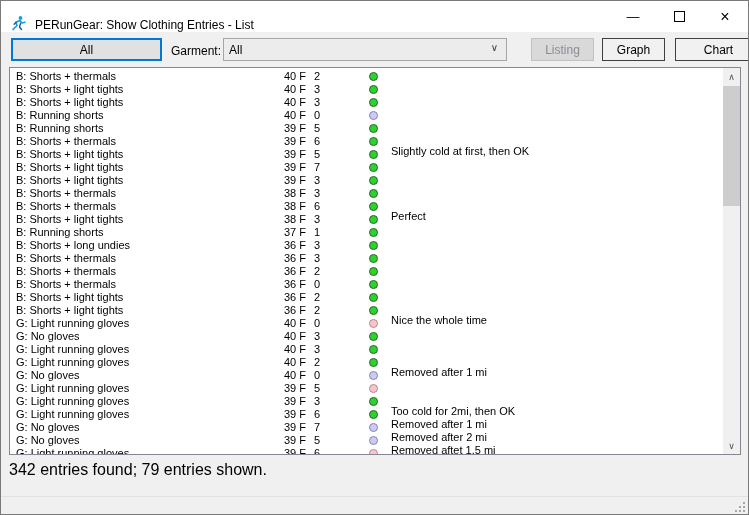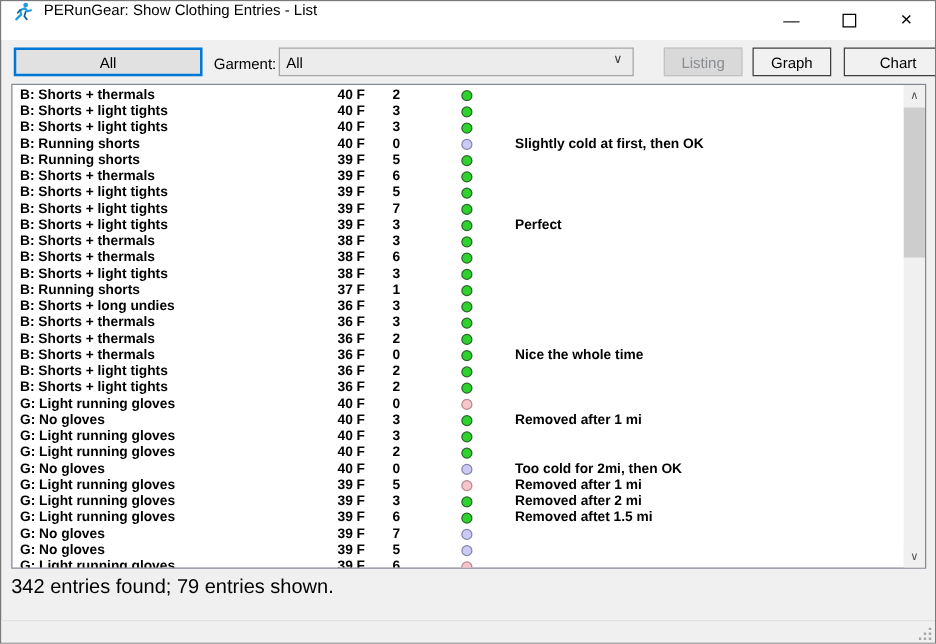--- a/index.html
+++ b/index.html
@@ -2,21 +2,21 @@
 <html><head>
 <meta charset="utf-8">
 <style>
   html,body{margin:0;padding:0;background:#cfcfcf;}
   #window{
     position:relative;width:749px;height:515px;box-sizing:border-box;
     border:1px solid #7a7a7a;background:#f0f0f0;overflow:hidden;
     font-family:"Liberation Sans","DejaVu Sans",sans-serif;color:#000;
   }
   
-  .titlebar{position:absolute;left:0;top:0;width:100%;height:31px;background:#ffffff;display:flex;align-items:flex-start;}
+  .titlebar{position:absolute;left:0;top:0;width:100%;height:31px;background:#ffffff;display:flex;align-items:flex-end;}
   .app-icon{width:17px;height:17px;margin-left:9px;flex:0 0 auto;}
   .title-text{margin-left:8px;font-size:12px;white-space:nowrap;}
   .win-controls{margin-left:auto;display:flex;height:31px;}
   .win-btn{width:46px;height:31px;display:flex;align-items:center;justify-content:center;font-size:13px;color:#000;}
   .win-btn .maxbox{width:9px;height:9px;border:1px solid #000;display:block;}
   .win-btn.close{font-size:16px;}
   
   .btn{position:absolute;box-sizing:border-box;background:#e1e1e1;border:1px solid #adadad;
        font-size:12px;display:flex;align-items:center;justify-content:center;cursor:default;}
   #btn-all{left:10px;top:37px;width:151px;height:23px;border:2px solid #0078d7;background:#e1e1e1;}
@@ -24,27 +24,27 @@
   #combo{position:absolute;left:222px;top:37px;width:284px;height:23px;box-sizing:border-box;
          background:#ececec;border:1px solid #a6a6a6;font-size:12px;display:flex;align-items:center;padding-left:5px;}
   #combo .chev{position:absolute;right:8px;top:3px;font-size:10px;color:#3c3c3c;}
   #btn-listing{left:530px;top:37px;width:63px;height:23px;background:#d9d9d9;border:1px solid #c2c2c2;color:#8a8d92;}
   #btn-graph{left:601px;top:37px;width:63px;height:23px;background:#f1f1f1;border:1px solid #3f3f3f;}
   #btn-chart{left:674px;top:37px;width:87px;height:23px;background:#f1f1f1;border:1px solid #3f3f3f;}
   
   #listbox{position:absolute;left:8px;top:66px;width:732px;height:388px;box-sizing:border-box;
            background:#fff;border:1px solid #828790;overflow:hidden;}
   #rows{position:absolute;left:1px;top:2px;width:712px;overflow:hidden;height:384px;}
-  .row{position:relative;height:13px;font-size:11px;line-height:13px;white-space:nowrap;font-weight:bold;}
+  .row{position:relative;height:13px;font-size:11px;line-height:13px;white-space:nowrap;}
   .cell{position:absolute;top:0;}
   .c-garment{left:5px;}
-  .c-temp{left:259px;text-align:center;}
+  .c-temp{left:273px;text-align:center;}
   .c-count{left:303px;}
   .c-dot{left:358px;top:2px;width:9px;height:9px;border-radius:50%;border:1px solid #000;box-sizing:border-box;}
-  .c-comment{left:401px;}
+  .c-comment{left:380px;margin-top:36px;}
   
   #vscroll{position:absolute;right:0;top:0;width:17px;height:386px;background:#f0f0f0;}
   .scroll-btn{position:absolute;left:0;width:17px;height:17px;display:flex;align-items:center;justify-content:center;
               font-size:9px;color:#505050;background:#f0f0f0;}
   #scroll-up{top:0;}
   #scroll-down{bottom:0;}
   #scroll-thumb{position:absolute;left:0;top:18px;width:17px;height:120px;background:#cdcdcd;}
   
   #status-text{position:absolute;left:8px;top:460px;font-size:16px;}
   #btn-done{left:331px;top:466px;width:70px;height:23px;}

